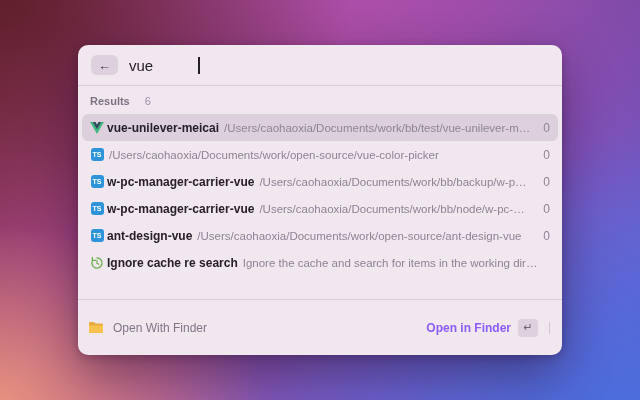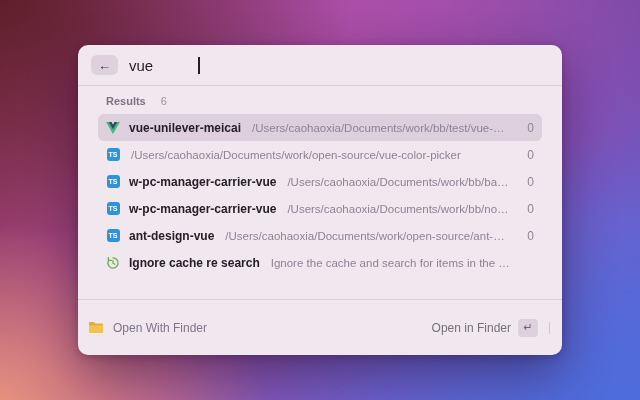--- a/index.html
+++ b/index.html
@@ -18,41 +18,41 @@
     overflow:hidden;}
   .search-bar{height:40px;flex:none;display:flex;align-items:center;gap:11px;
     padding:0 13px;border-bottom:1px solid rgba(70,40,70,0.13);}
   .back-btn{width:27px;height:20px;border-radius:6px;background:rgba(88,48,88,0.12);
     display:flex;align-items:center;justify-content:center;font-size:13px;
     color:#453c4a;cursor:default;flex:none;}
   .search-input{display:flex;align-items:center;font-size:15px;color:#241e27;gap:44px;}
   .caret{width:1.5px;height:17px;background:#241e27;margin-left:1px;
     animation:blink 1.1s step-end infinite;}
   @keyframes blink{50%{opacity:0;}}
-  .list{flex:1;padding:0 20px;overflow:hidden;}
+  .list{flex:1;padding:0 4px;overflow:hidden;}
   .section-header{display:flex;align-items:baseline;gap:15px;
     padding:9px 8px 7px 8px;font-size:11px;font-weight:700;color:#7c7284;}
   .section-header .count{font-weight:400;color:#9c92a4;}
-  .row{height:27px;display:flex;align-items:center;gap:9px;padding:0 8px;
+  .row{height:27px;display:flex;align-items:center;gap:3px;padding:0 8px;
     border-radius:6px;}
   .row.selected{background:rgba(86,42,86,0.12);}
   .row-icon{width:14px;height:14px;flex:none;display:flex;align-items:center;
     justify-content:center;}
   .row-title{font-size:12px;font-weight:600;color:#26202a;white-space:nowrap;}
   .row-path{font-size:11.5px;color:#8d8494;white-space:nowrap;overflow:hidden;
     text-overflow:ellipsis;flex:1;margin-left:2px;}
   .row-accessory{font-size:12px;color:#8d8494;margin-left:auto;padding-left:8px;}
   .icon-ts{width:13px;height:13px;border-radius:3px;background:#2e94da;color:#fff;
     font-size:7px;font-weight:700;display:flex;align-items:center;
     justify-content:center;letter-spacing:0;}
   .footer{height:31px;flex:none;display:flex;align-items:center;gap:9px;
     padding:12px 10px;border-top:1px solid rgba(70,40,70,0.13);}
   .footer-left-label{font-size:12px;color:#7f7586;}
   .spacer{flex:1;}
-  .primary-label{font-size:12px;font-weight:400;color:#737373;}
+  .primary-label{font-size:12px;font-weight:700;color:#8b5cf6;}
   .keycap{min-width:20px;height:18px;padding:0 3px;border-radius:4px;
     background:rgba(88,48,88,0.12);display:flex;align-items:center;
     justify-content:center;font-size:11px;color:#6e6476;box-sizing:border-box;}
   .footer-vdivider{width:1px;height:12px;background:rgba(70,40,70,0.18);
     margin:0 2px;}
   .action-group{display:flex;align-items:center;gap:7px;}
 </style>
 </head>
 <body>
 

